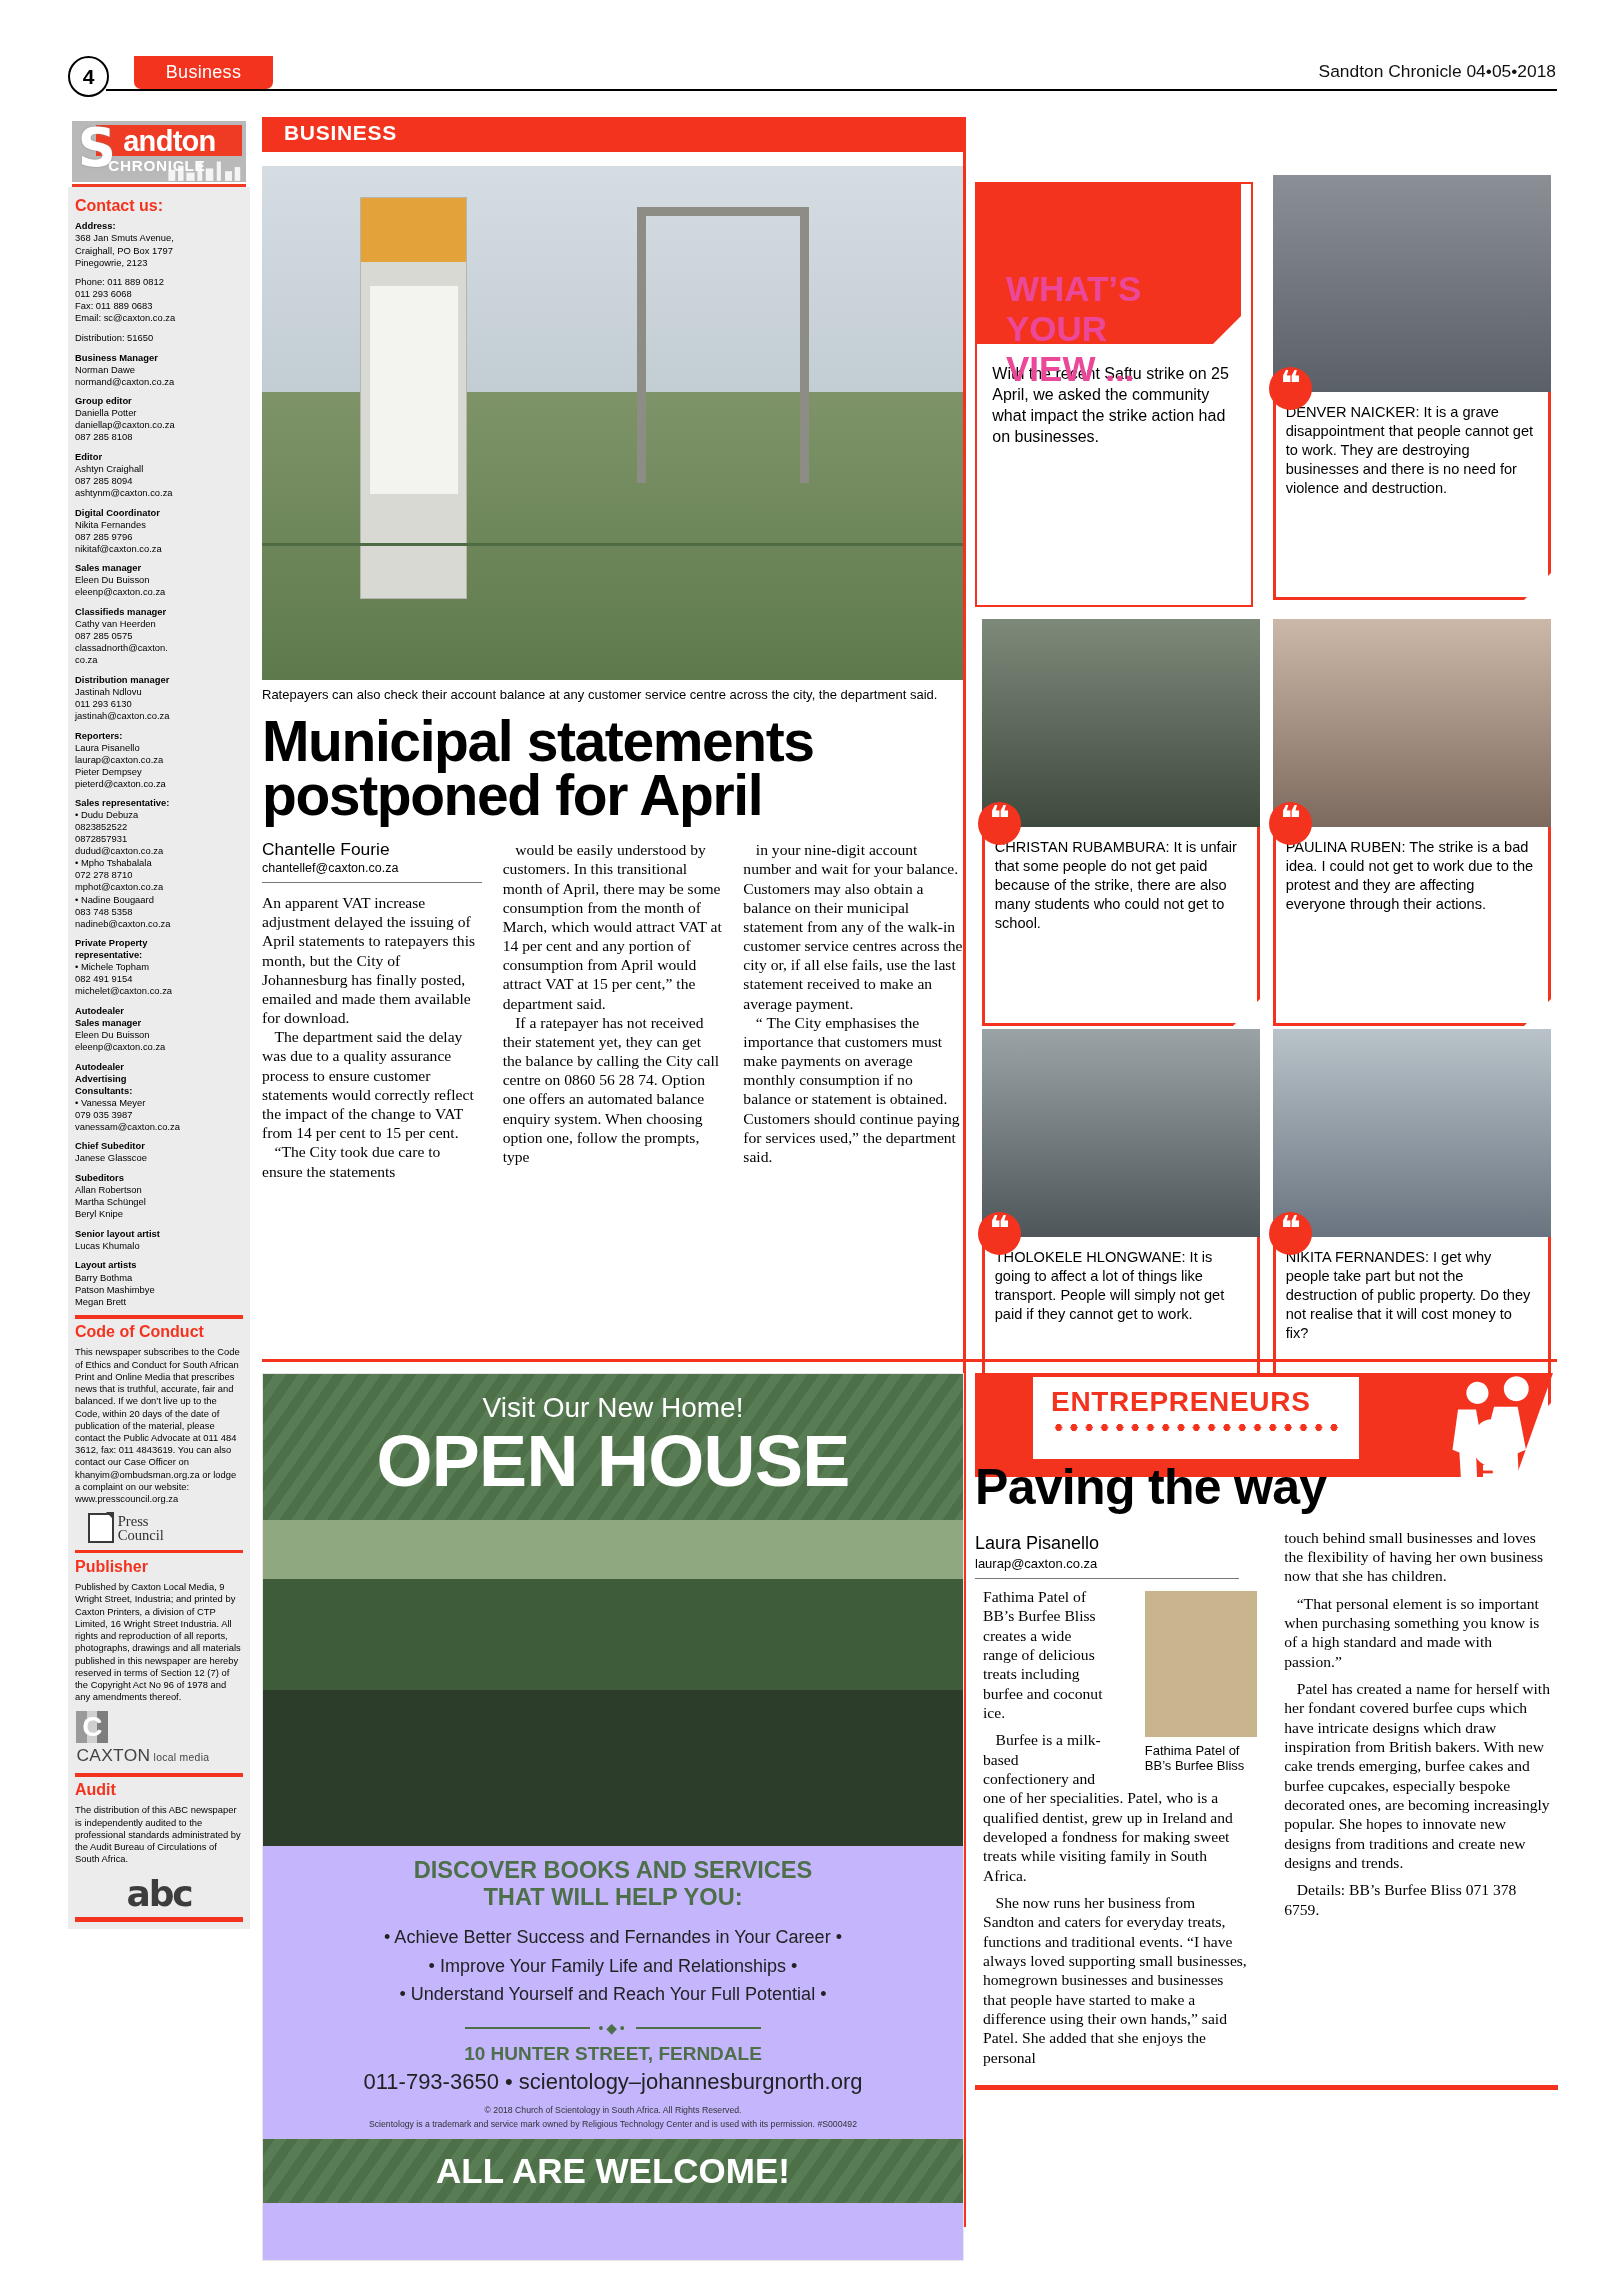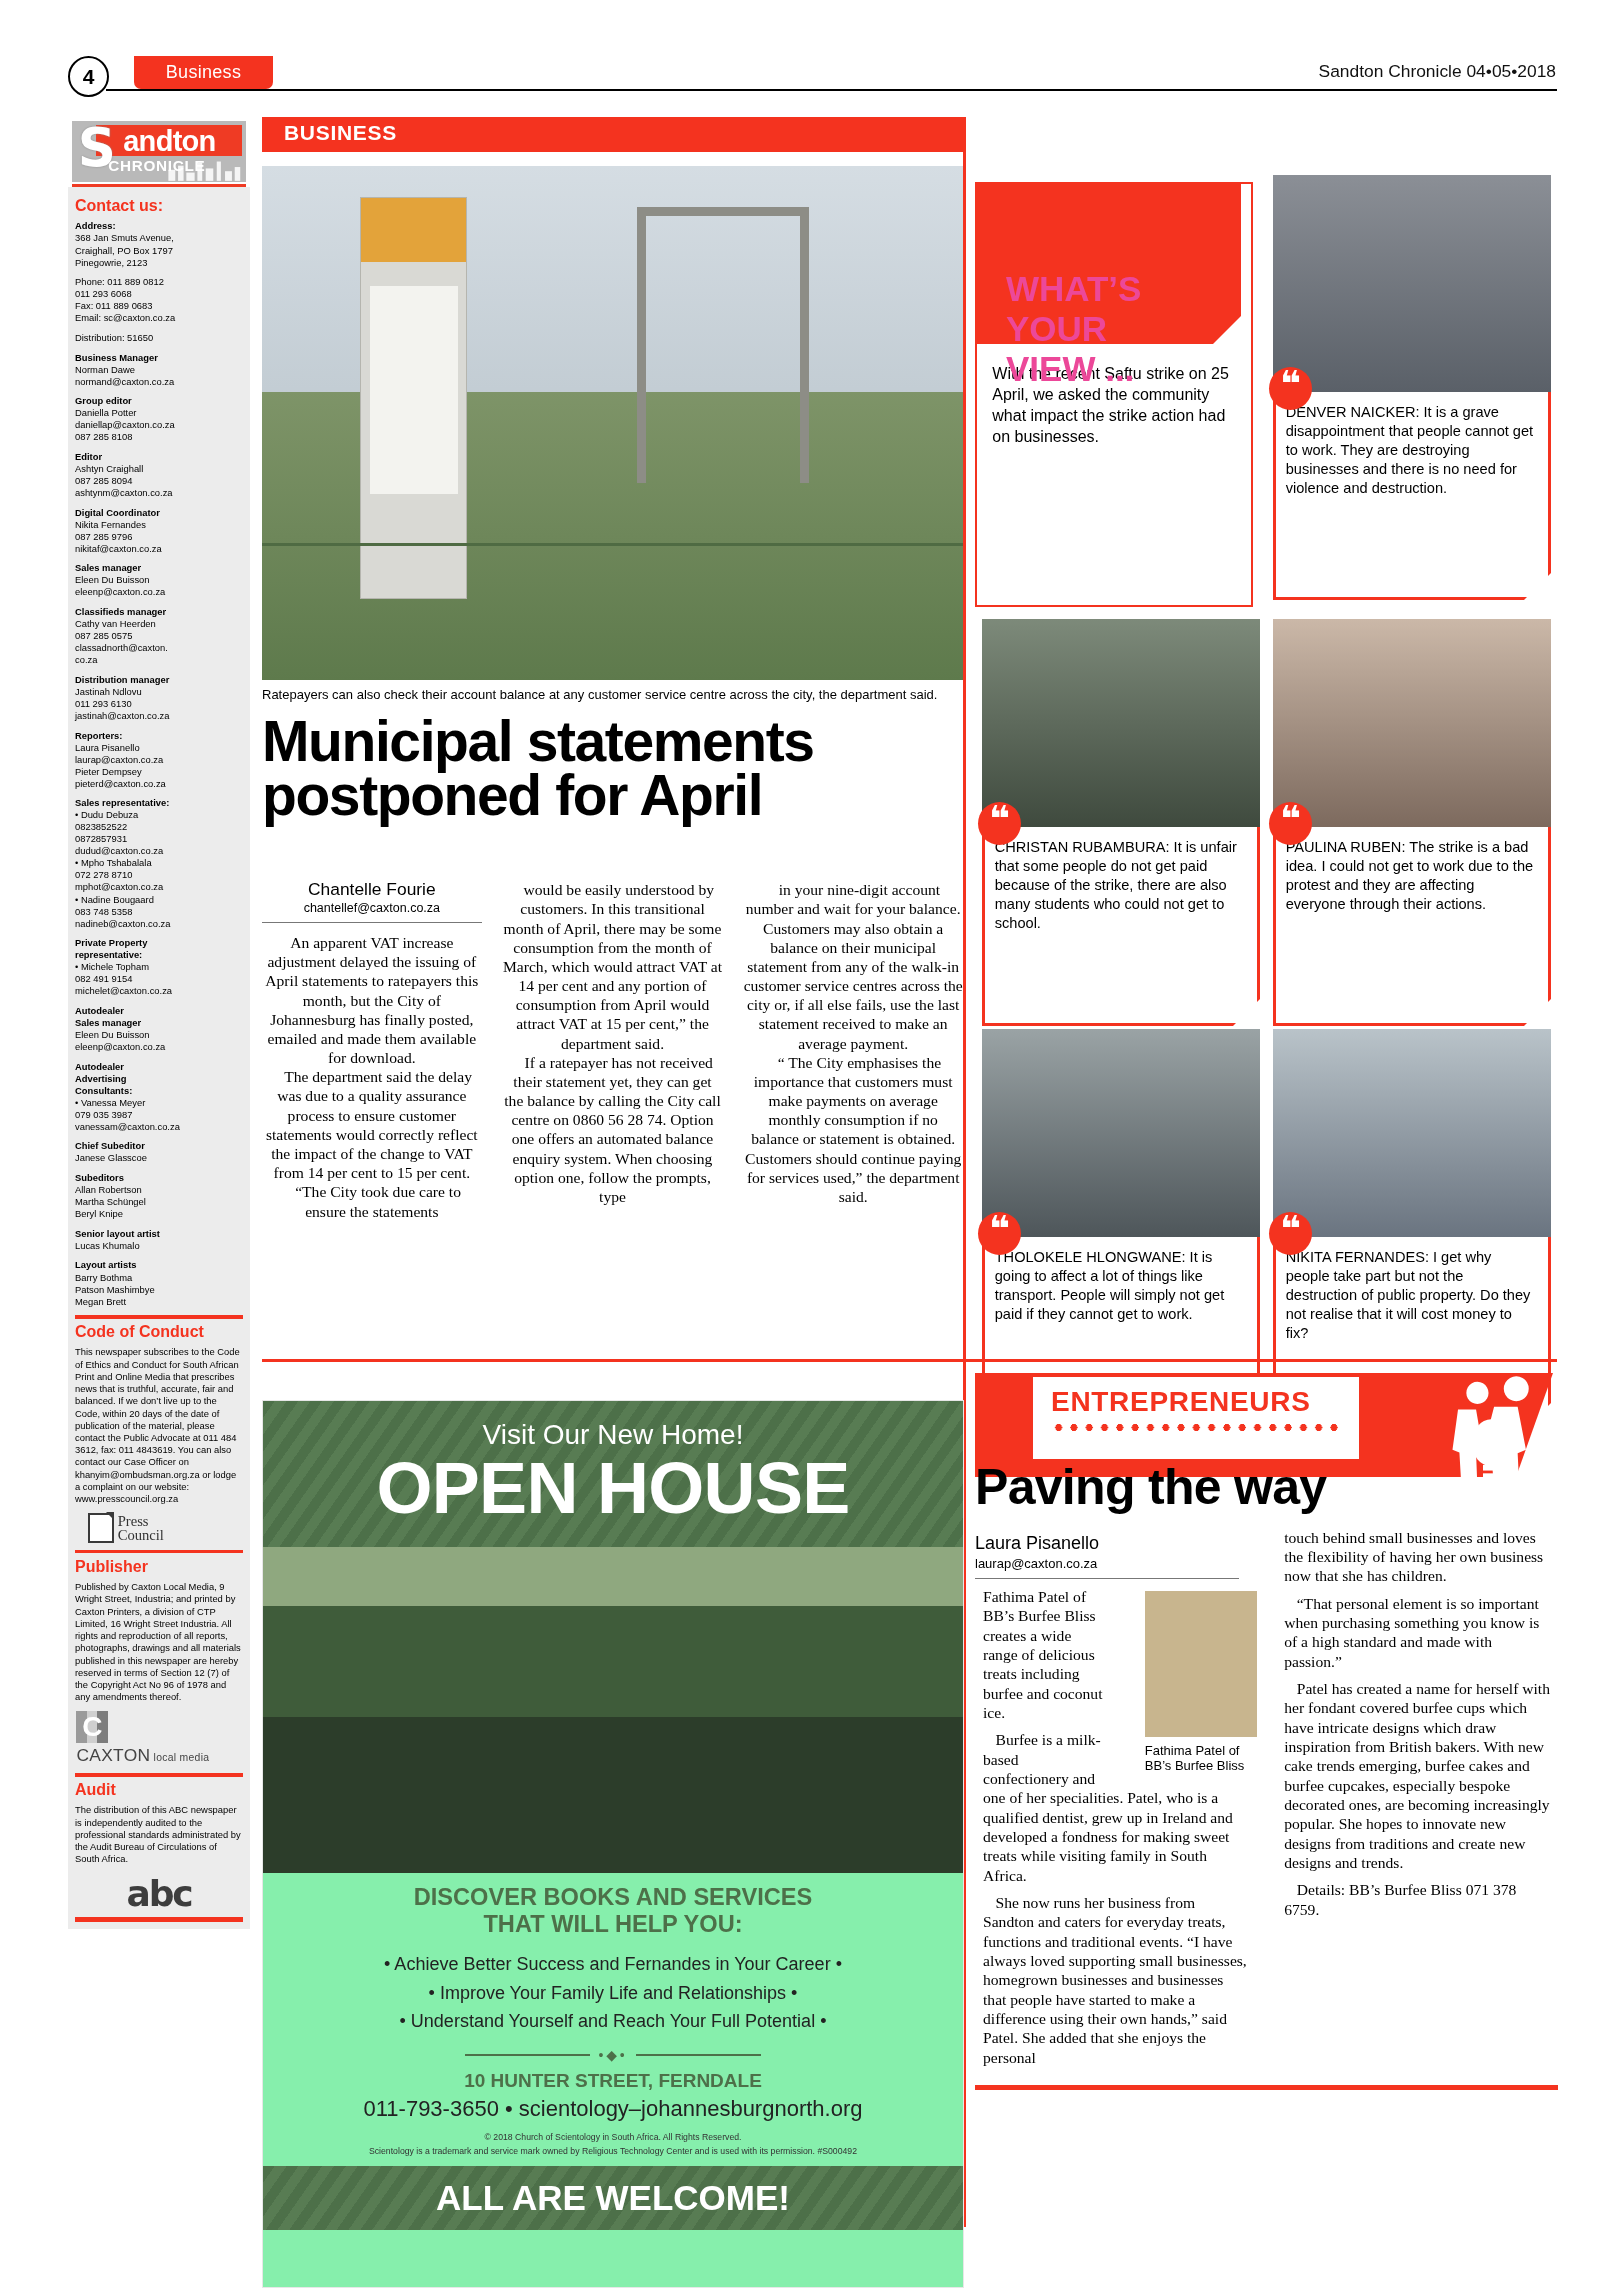--- a/index.html
+++ b/index.html
@@ -68,21 +68,21 @@
   .caption{font-size:13px;line-height:1.25;margin:7px 0 11px 0;}
   .headline{font-size:57px;line-height:.95;font-weight:800;letter-spacing:-1.4px;
             margin:4.2px 0 18px 0;font-family:"Liberation Sans",sans-serif;}
 
   .byline{font-size:17.4px;line-height:1.1;}
   .byemail{font-size:12.5px;margin-top:2.1px;}
   .byrule{border-bottom:1.4px solid #777;margin:5.6px 0 9.7px 0;}
 
   .cols{display:flex;gap:21px;}
   .col{flex:1;font-family:"Liberation Serif",serif;font-size:15.6px;line-height:1.23;
-       text-align:center;margin-top:40px;}
+       text-align:left;}
   .col p{margin:0;}
   .col p.ind{text-indent:12.5px;}
 
   
   .right{position:absolute;left:975px;top:182px;width:583px;}
   .wyv-box{position:relative;width:278px;height:430px;border:2.8px solid #f4331f;
            box-sizing:border-box;}
   .wyv-tag{position:absolute;left:0;top:0;width:236px;height:160px;background:#f4331f;}
   .wyv-tag:after{content:"";position:absolute;right:-28px;top:0;border-top:0 solid transparent;
                  border-left:28px solid #f4331f;border-bottom:28px solid transparent;height:132px;}
@@ -98,21 +98,21 @@
   .quote-mark{position:absolute;left:-7px;top:-25px;width:43px;height:43px;border-radius:50%;
               background:#f4331f;color:#fff;font-size:36px;font-weight:800;line-height:33px;
               text-align:center;z-index:5;font-family:"DejaVu Sans",sans-serif;}
   .notch{position:absolute;right:-3.5px;bottom:-3.5px;width:0;height:0;
          border-bottom:29px solid #fff;border-left:29px solid transparent;}
   .notch-o{position:absolute;right:-3.5px;bottom:-3.5px;width:0;height:0;
          border-bottom:36px solid #f4331f;border-left:36px solid transparent;z-index:-1;}
 
   
   .ad{position:absolute;left:262px;top:1373px;width:702px;height:888px;
-      background:#86efac;border:0.7px solid #e7e7e7;box-sizing:border-box;overflow:hidden;margin-top:27px;}
+      background:#c4b5fd;border:0.7px solid #e7e7e7;box-sizing:border-box;overflow:hidden;}
   .ad-top{height:146px;background:#4d7049;position:relative;overflow:hidden;}
   .ad-top .chev{position:absolute;inset:0;background:
      repeating-linear-gradient(125deg,#4d7049 0 9.7px,#587c53 9.7px 19.4px);}
   .ad-visit{position:absolute;left:0;right:0;top:18px;text-align:center;color:#fff;
             font-size:28px;z-index:2;}
   .ad-oh{position:absolute;left:0;right:0;top:46px;text-align:center;color:#fff;
          font-size:72px;font-weight:700;letter-spacing:-0.7px;z-index:2;}
   .ad-photo{height:326px;background:linear-gradient(#8fa87f 0 18%,#3f5c3a 18% 52%,#2c3d2a 52% 100%);
             position:relative;overflow:hidden;}
   .ad-body{padding:11px 14px 0 14px;text-align:center;color:#4d7049;}

